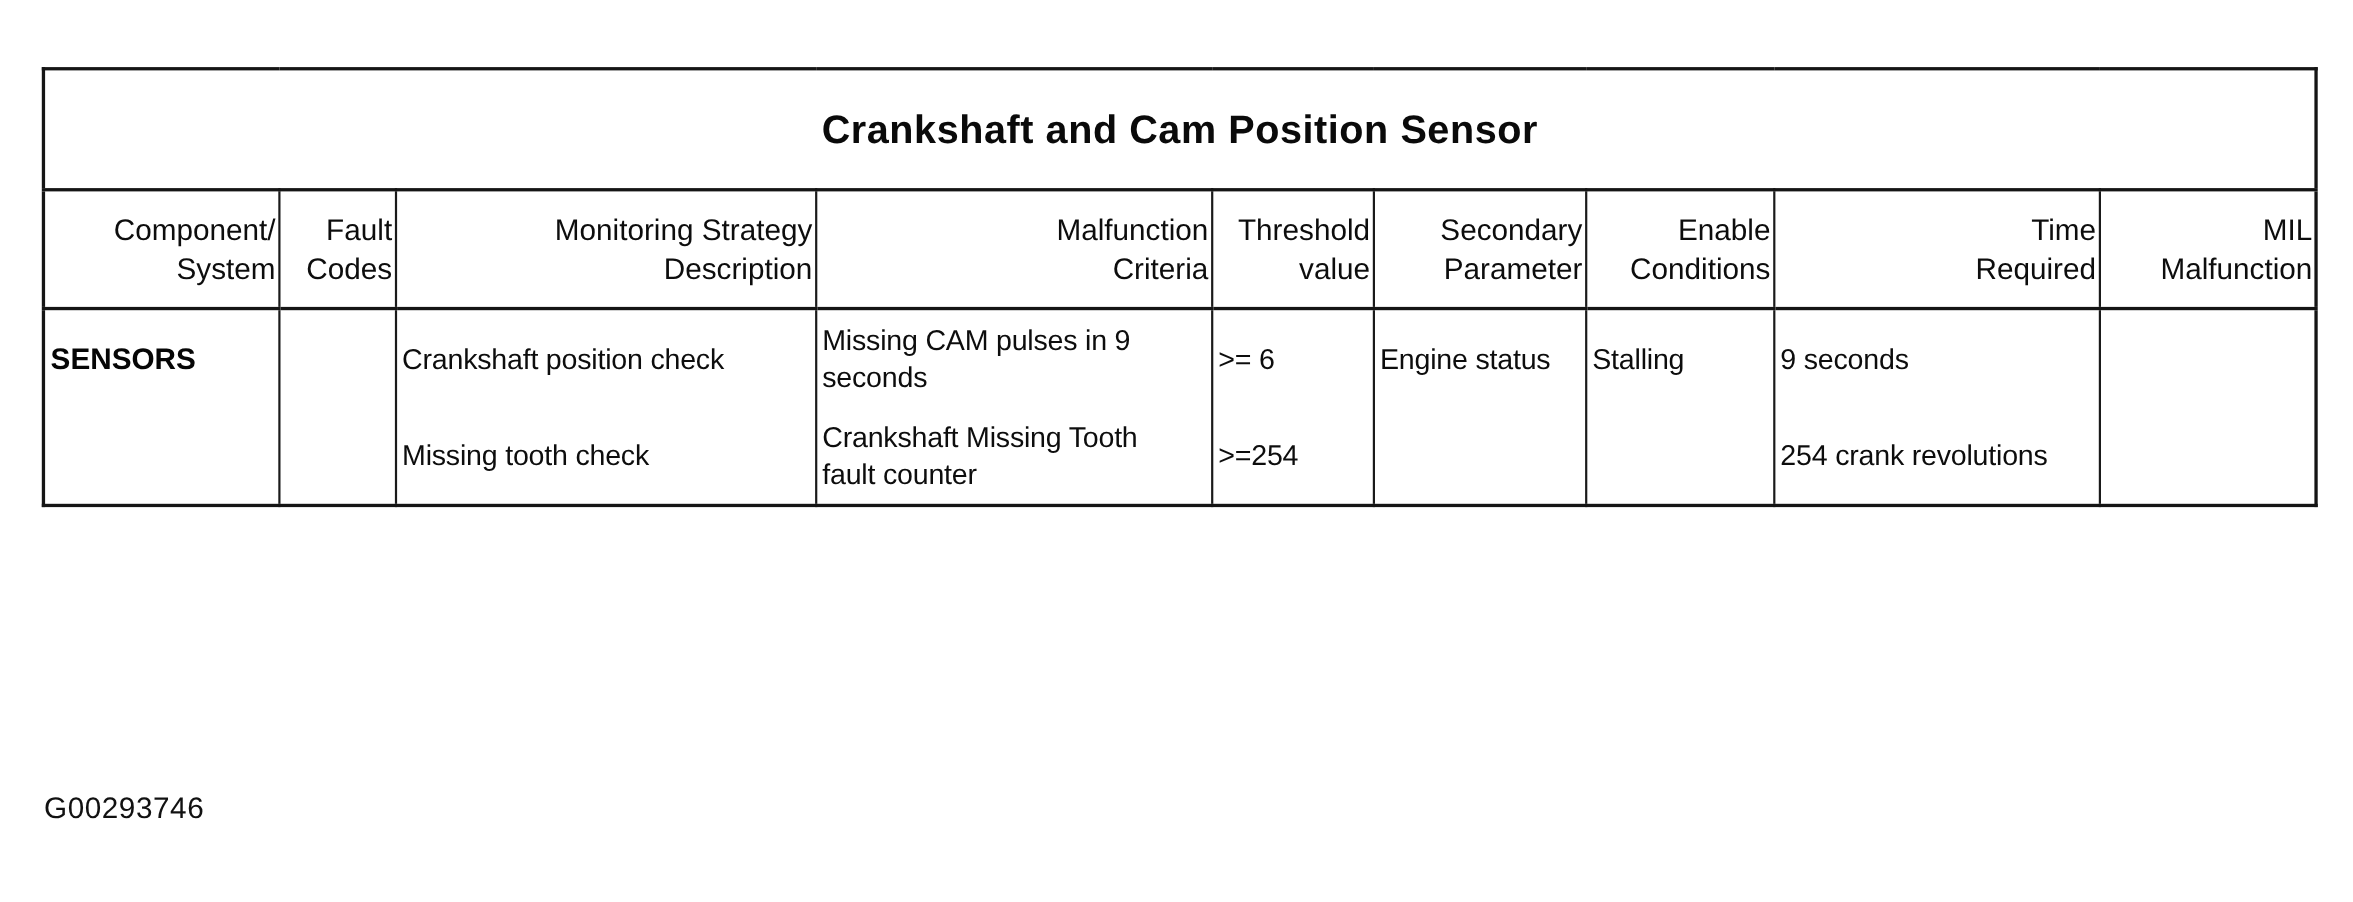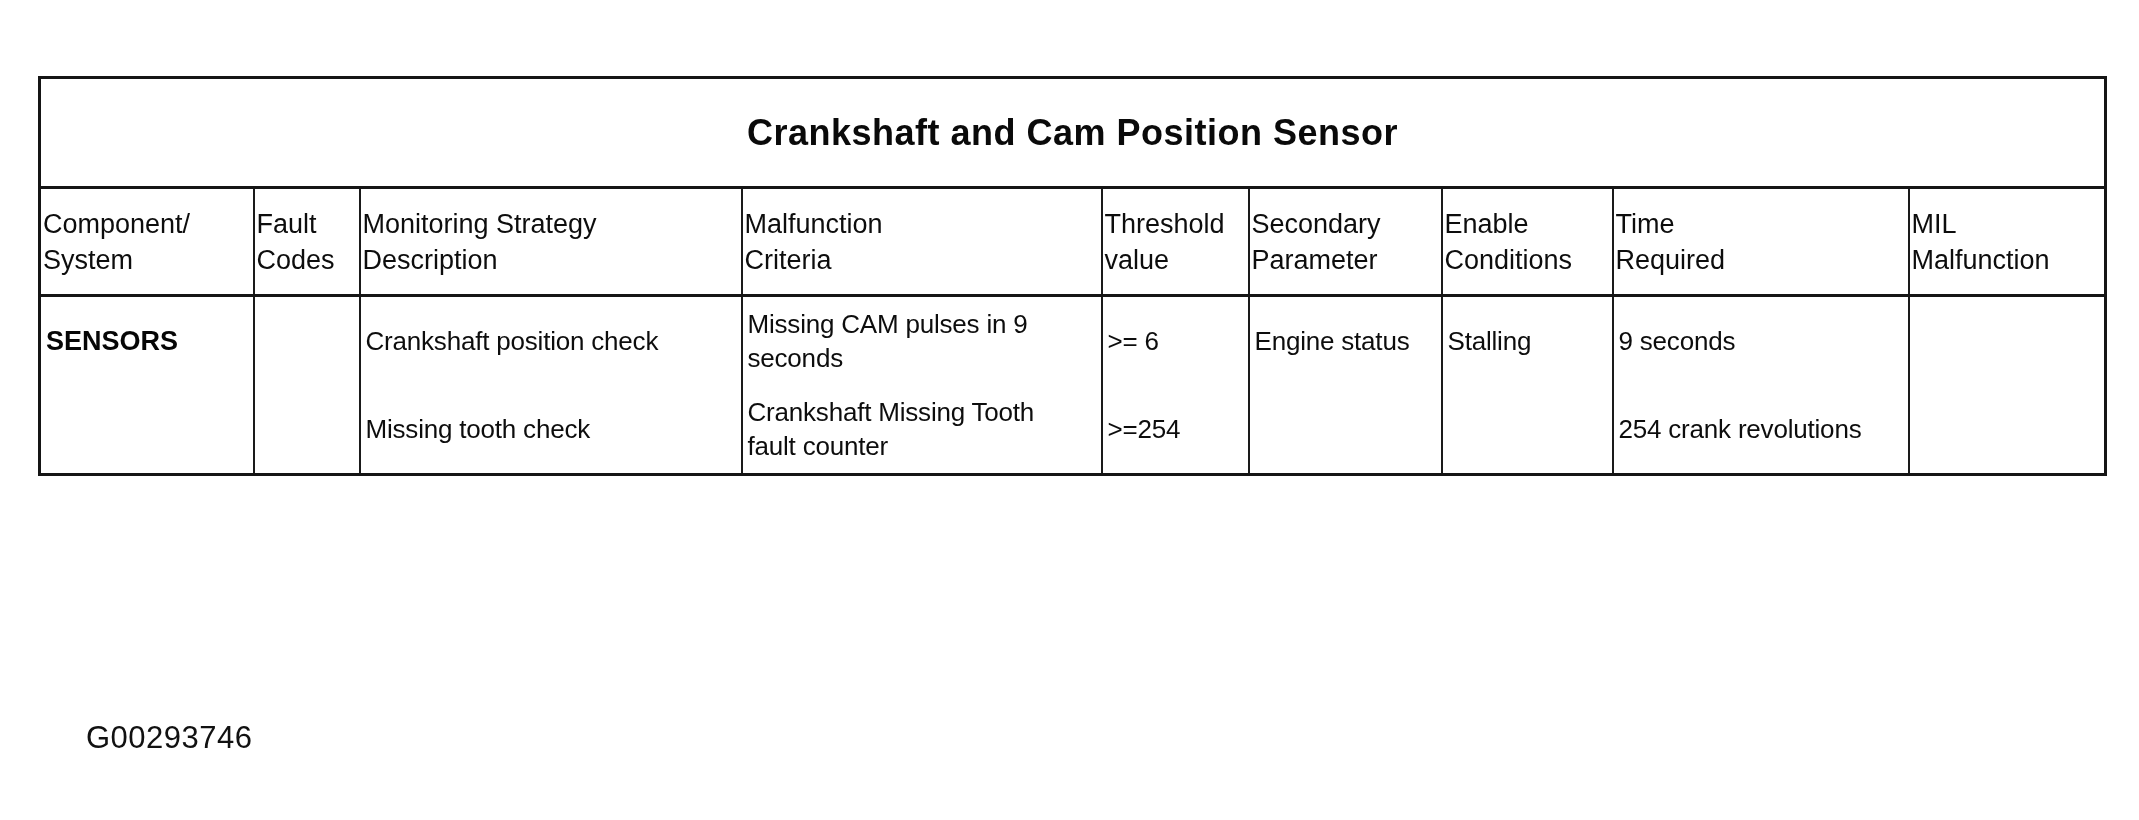--- a/index.html
+++ b/index.html
@@ -14,21 +14,21 @@
     overflow: hidden;
     font-family: "Liberation Sans", "DejaVu Sans", sans-serif;
     color: #0b0b0b;
     -webkit-font-smoothing: antialiased;
   }
 
   
   table.diag {
     position: absolute;
     left: 38px;
-    top: 76px;
+    top: 61px;
     width: 2066px;
     border-collapse: collapse;
     table-layout: fixed;
     border: 3px solid #151515;
   }
 
   
   td.title-cell {
     height: 105px;
     text-align: center;
@@ -38,21 +38,21 @@
     letter-spacing: 0.5px;
     border-bottom: 3px solid #151515;
     color: #0a0a0a;
   }
 
   
   tr.hdr th {
     height: 105px;
     font-size: 27px;
     font-weight: normal;
-    text-align: left;
+    text-align: right;
     vertical-align: middle;
     line-height: 36px;
     white-space: pre-line;
     border-left: 2px solid #1a1a1a;
     border-right: 2px solid #1a1a1a;
     border-bottom: 3px solid #151515;
     padding: 0 2px;
     color: #0d0d0d;
   }
 
@@ -80,24 +80,23 @@
   tr.r2 td { height: 85px; }
   tr.r3 td { height: 88px; }
   tr.r4 td { height: 88px; }
   tr.r5 td { height: 65px; }
 
   
   .figure-id {
     position: absolute;
     left: 40px;
     top: 720px;
-    font-size: 31px;
+    font-size: 27px;
     letter-spacing: 0.5px;
     color: #111111;
-    margin-left: 46px;
   }
 </style>
 </head>
 <body>
 
 <table class="diag">
   <colgroup>
     <col style="width:214px">
     <col style="width:106px">
     <col style="width:382px">

